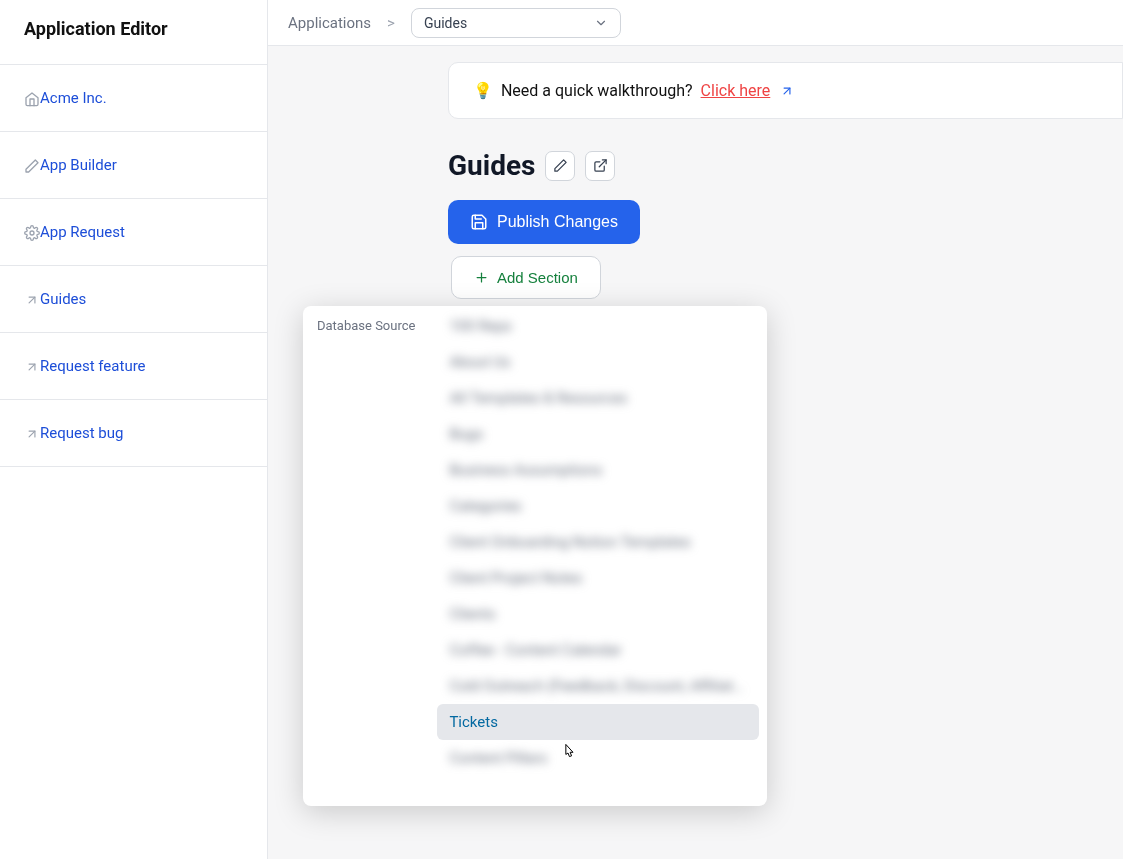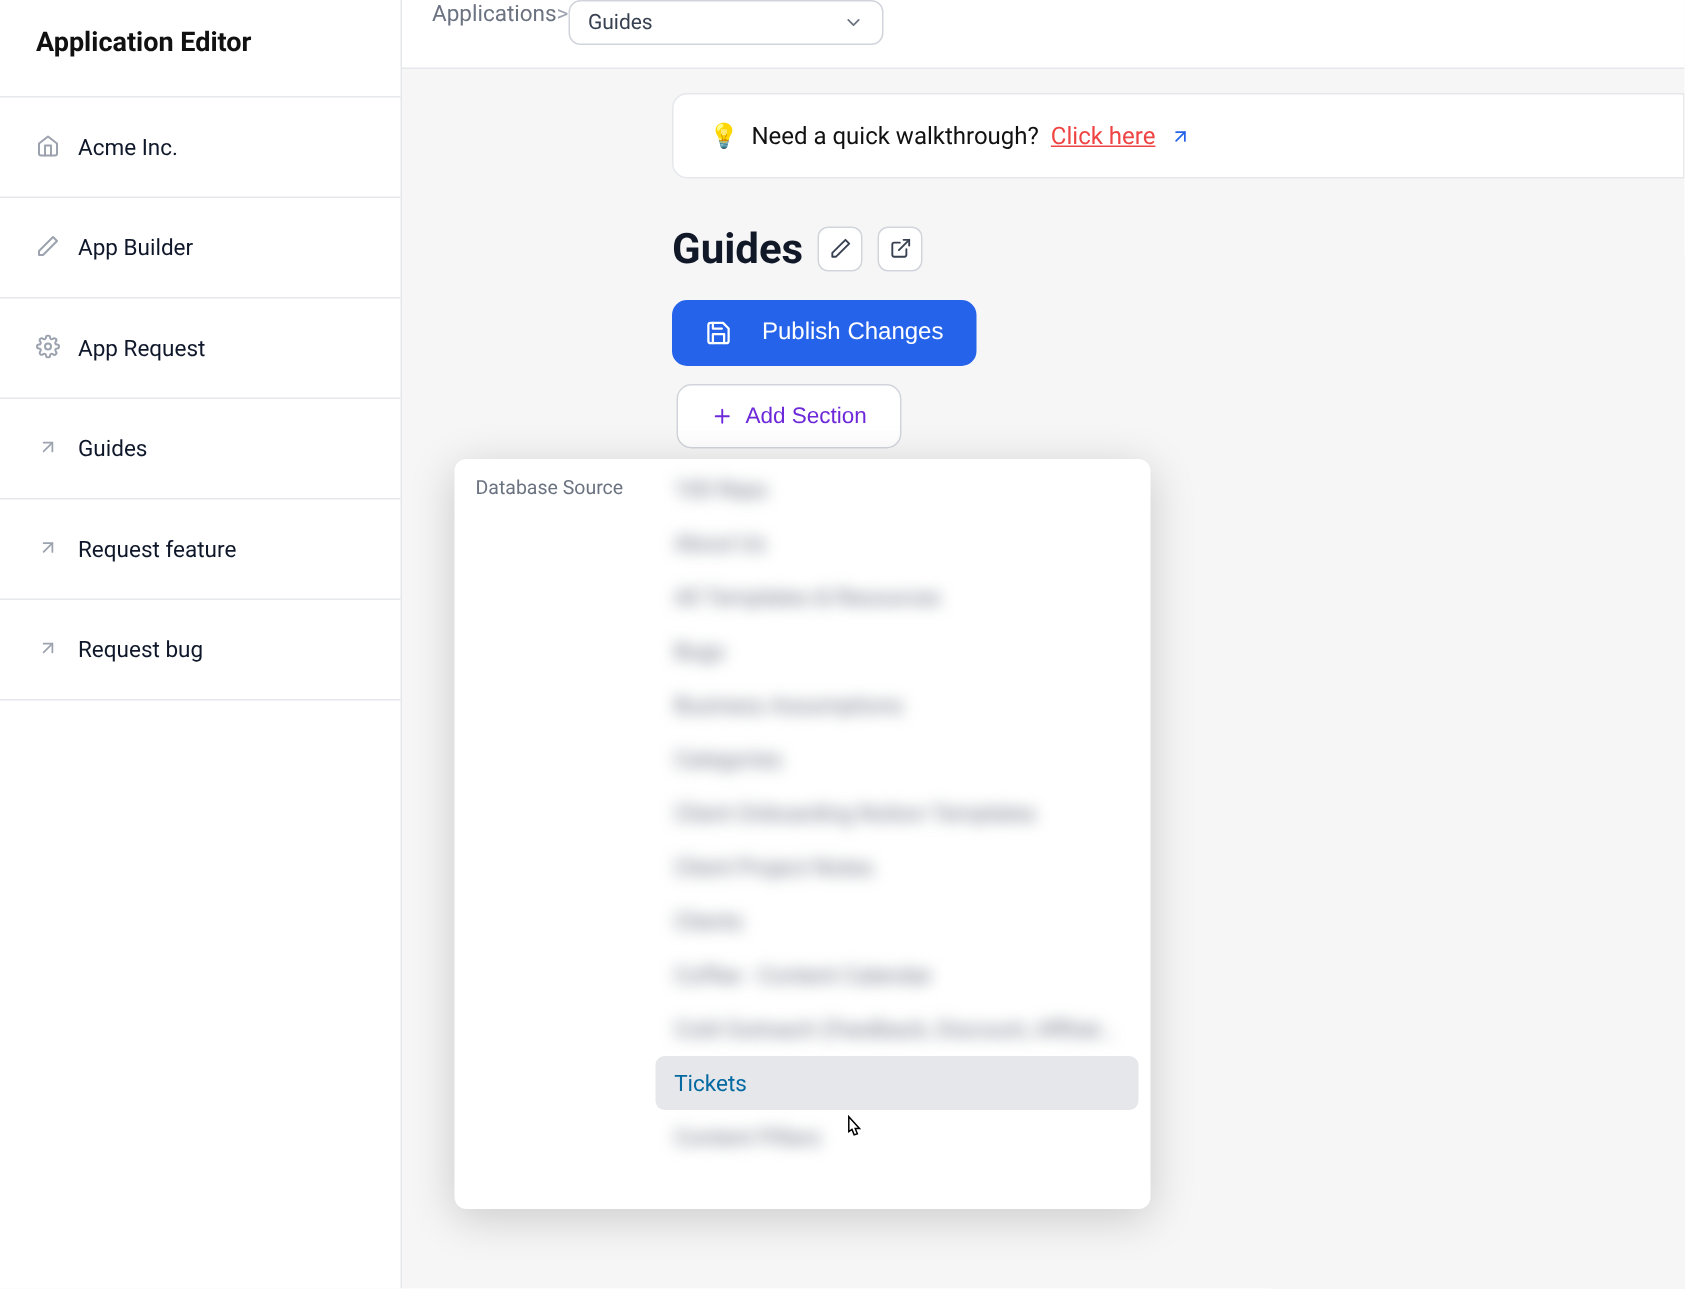--- a/index.html
+++ b/index.html
@@ -20,48 +20,48 @@
     flex-shrink: 0;
   }
   .sidebar-header {
     padding: 18px 24px 25px 24px;
     font-weight: 700;
     font-size: 18px;
     border-bottom: 1px solid #e5e7eb;
   }
   .sidebar-item {
     display: flex;
-    align-items: flex-start;
-    gap: 12px;
+    align-items: flex-end;
+    gap: 0;
     padding: 24px 24px;
     border-bottom: 1px solid #e5e7eb;
     font-size: 15px;
-    color: #0f172a;
+    color: #1d4ed8;
     cursor: pointer;
   }
   .sidebar-item .icon {
     width: 16px; height: 16px;
     color: #9ca3af;
     display: inline-flex;
     align-items: center;
     justify-content: center;
   }
   .main {
     flex: 1;
     display: flex;
     flex-direction: column;
     background: #fff;
   }
   .topbar {
     height: 46px;
     border-bottom: 1px solid #e5e7eb;
     display: flex;
-    align-items: flex-start;
+    align-items: center;
     padding: 0 20px;
-    gap: 0;
+    gap: 16px;
   }
   .breadcrumb-label {
     color: #6b7280;
     font-size: 15px;
   }
   .breadcrumb-sep {
     color: #9ca3af;
     font-size: 15px;
   }
   .breadcrumb-select {
@@ -127,26 +127,26 @@
   }
   .btn-primary {
     background: #2563eb;
     color: #fff;
     border: none;
     border-radius: 10px;
     padding: 13px 22px;
     font-size: 16px;
     display: inline-flex;
     align-items: center;
-    gap: 20px;
+    gap: 9px;
     cursor: pointer;
   }
   .btn-secondary {
     background: #fff;
-    color: #6d28d9;
+    color: #15803d;
     border: 1px solid #d1d5db;
     border-radius: 10px;
     padding: 12px 22px;
     font-size: 15px;
     display: inline-flex;
     align-items: center;
     gap: 8px;
     cursor: pointer;
     margin-left: 3px;
   }

